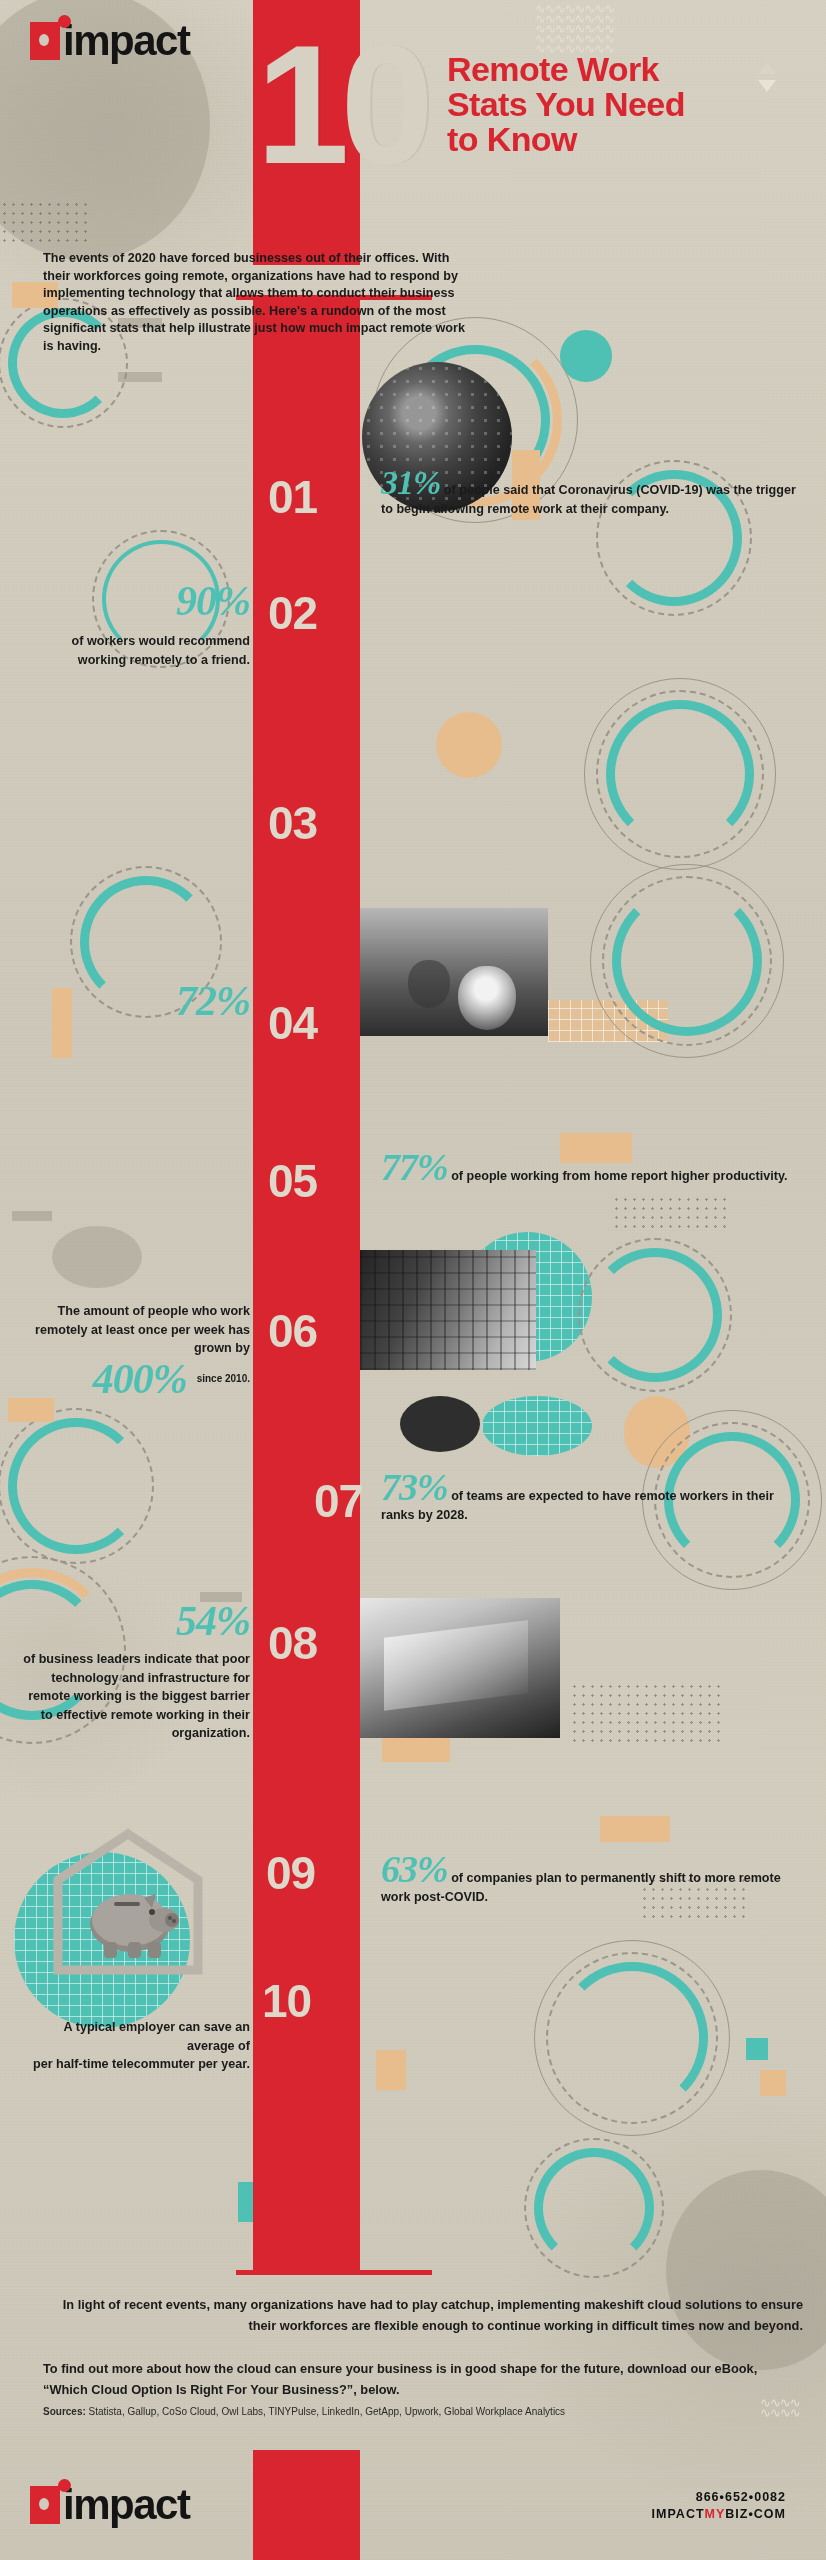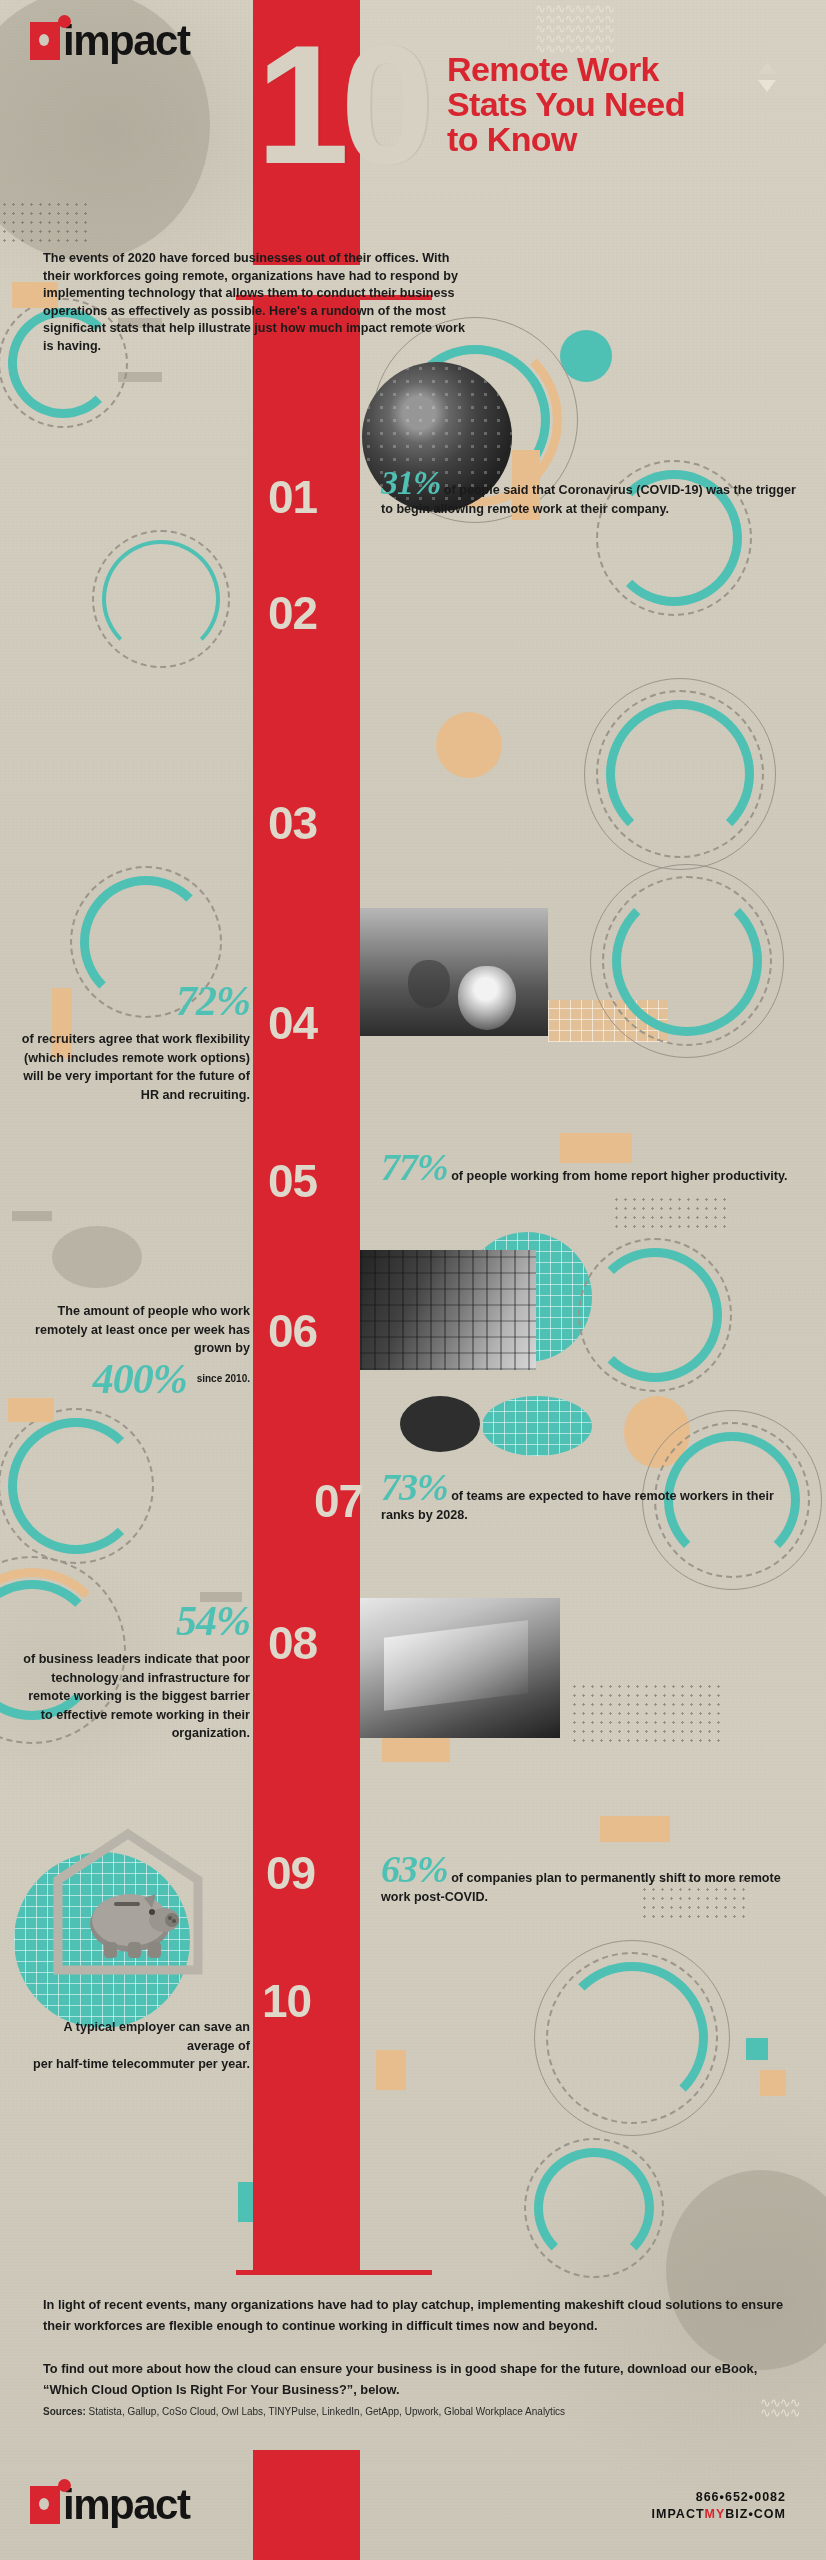--- a/index.html
+++ b/index.html
@@ -468,27 +468,30 @@
   <div class="idx" style="left:268px;top:474px;">01</div>
   <div class="stat right" style="top:466px;">
     <p>
       <span class="num sz1 inline-lead">31%</span>
       <span>of people said that</span>
       <span>Coronavirus (COVID-19) was the trigger to begin allowing remote work at their company.</span>
     </p>
   </div>
 
   <div class="idx" style="left:268px;top:590px;">02</div>
+  <div class="stat left" style="top:580px;">
+    <div class="num sz3" style="margin-bottom:10px;">90%</div>
+    <p>of workers would recommend working remotely to a friend.</p>
+  </div>
 
   <div class="idx" style="left:268px;top:800px;">03</div>
 
   <div class="idx" style="left:268px;top:1000px;">04</div>
   <div class="stat left" style="top:980px;">
     <div class="num sz3" style="margin-bottom:8px;">72%</div>
-    <p>of recruiters agree that work flexibility (which includes remote work options) will be very important for the future of HR and recruiting.</p>
   </div>
 
   <div class="idx" style="left:268px;top:1158px;">05</div>
   <div class="stat right" style="top:1148px;">
     <p>
       <span class="num sz2 inline-lead">77%</span>
       <span>of people working from</span>
       <span>home report higher productivity.</span>
     </p>
   </div>
@@ -525,21 +528,21 @@
       <span>permanently shift to more remote work post-COVID.</span>
     </p>
   </div>
 
   <div class="idx" style="left:262px;top:1978px;">10</div>
   <div class="stat left" style="top:2018px;">
     <p>A typical employer can save an average of</p>
     <p>per half-time telecommuter per year.</p>
   </div>
 
-  <div class="outro" style="top:2294px;">In light of recent events, many organizations have had to play catchup, implementing makeshift cloud solutions to ensure their workforces are flexible enough to continue working in difficult times now and beyond.</div>
+  <div class="outro" style="top:2294px;text-align:right;">In light of recent events, many organizations have had to play catchup, implementing makeshift cloud solutions to ensure their workforces are flexible enough to continue working in difficult times now and beyond.</div>
   <div class="outro" style="top:2358px;">To find out more about how the cloud can ensure your business is in good shape for the future, download our eBook, “Which Cloud Option Is Right For Your Business?”, below.</div>
 
   <div class="sources">
     <b>Sources:</b>
     <span>Statista, Gallup, CoSo Cloud, Owl Labs, TINYPulse, LinkedIn, GetApp, Upwork, Global Workplace Analytics</span>
   </div>
 
   <div class="logo" style="left:30px;top:2486px;">
     <div class="logo-mark">
       <div class="logo-dot"></div>

